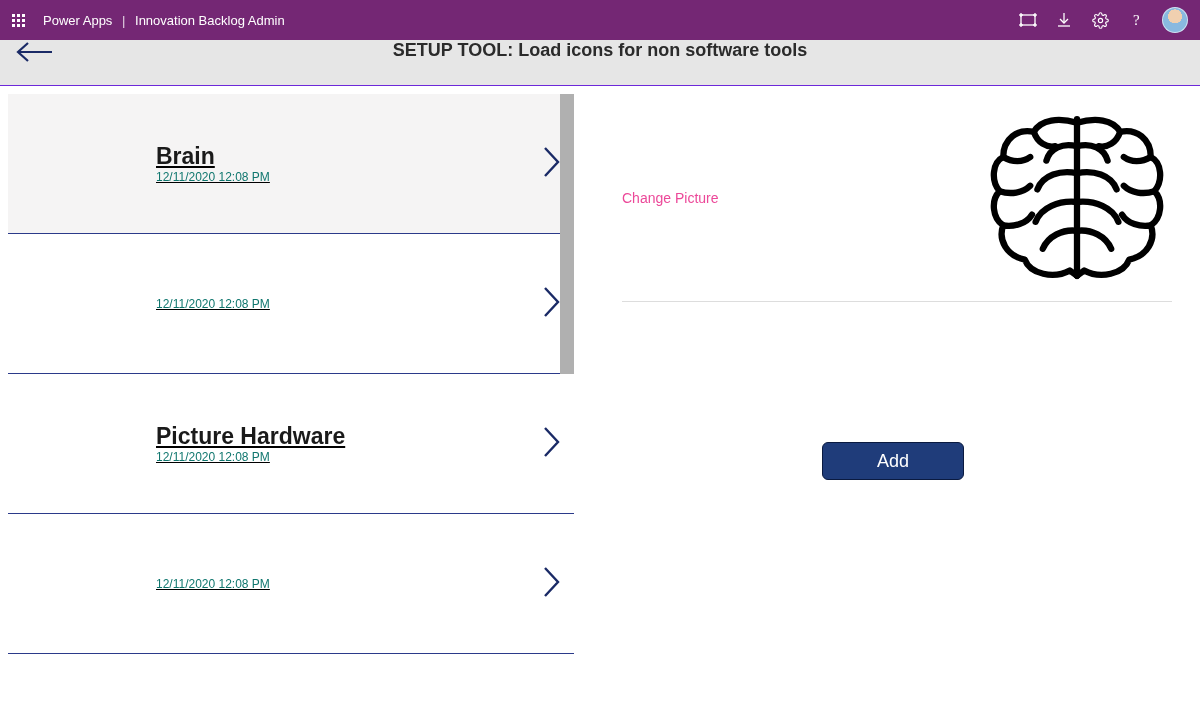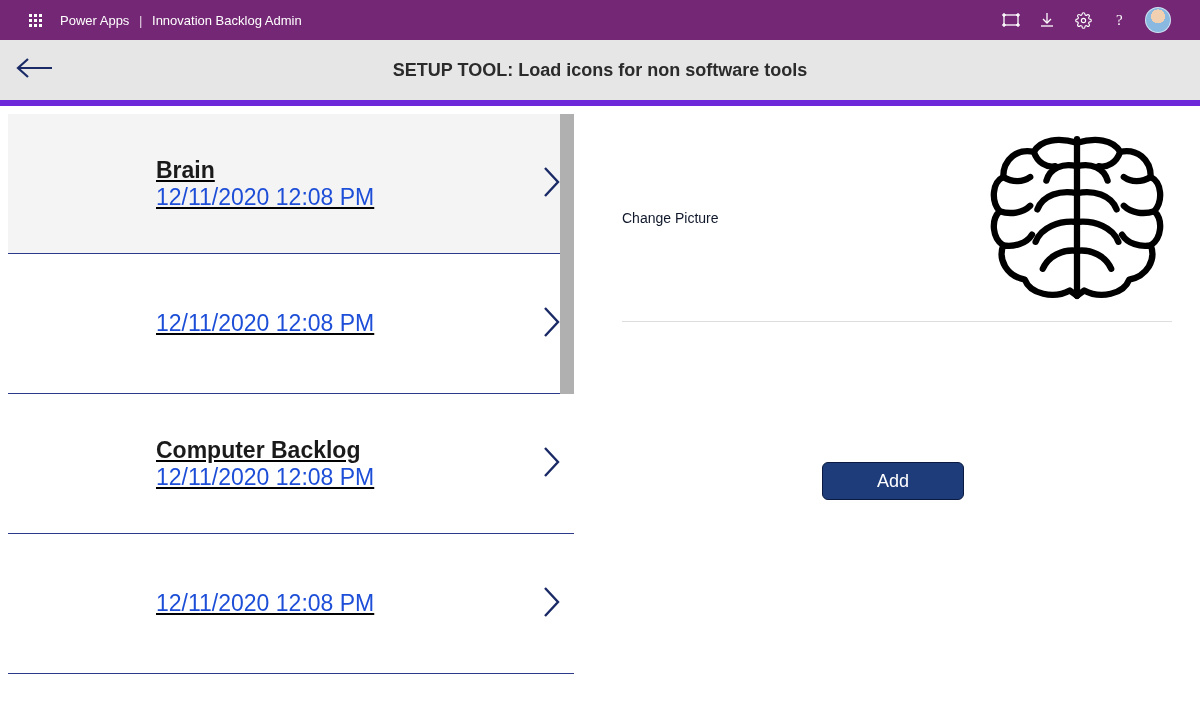--- a/index.html
+++ b/index.html
@@ -9,21 +9,21 @@
     height: 712px;
     overflow: hidden;
     background: #fff;
   }
   .topbar {
     height: 40px;
     background: #742774;
     display: flex;
     align-items: center;
     color: #fff;
-    padding: 0 29px;
+    padding: 0 12px;
     font-size: 13px;
   }
   .waffle {
     display: grid;
     grid-template-columns: repeat(3, 3px);
     grid-template-rows: repeat(3, 3px);
     gap: 2px;
     margin-right: 18px;
     cursor: pointer;
   }
@@ -35,26 +35,25 @@
     width: 36px; height: 40px; display:flex; align-items:center; justify-content:center;
     cursor:pointer;
   }
   .avatar {
     width:26px; height:26px; border-radius:50%;
     background: radial-gradient(circle at 50% 35%, #f0d0b0 0 35%, #89b9e0 36% 100%);
     border:1px solid rgba(255,255,255,.6);
     margin-left:8px; cursor:pointer;
   }
   .subheader {
-    height: 66px;
+    height: 46px;
     background: #e6e6e6;
     display:flex;
-    align-items:center;
     position:relative;
-    border-bottom:6px solid #6d28d9;
+    border-bottom:1px solid #6d28d9;
   }
   .back-arrow {
     margin-left: 14px;
     cursor:pointer;
   }
   .subheader-title {
     position:absolute; left:0; right:0; text-align:center;
     font-size:18px; font-weight:600; color:#2b2b2b;
     pointer-events:none;
   }
@@ -84,22 +83,22 @@
   }
   .list-item.selected {
     background: #f5f4f4;
   }
   .item-text .title {
     font-size: 23px;
     font-weight:600;
     color:#1a1a1a;
   }
   .item-text .date {
-    font-size: 23px;
-    color:#1d4ed8;
+    font-size: 12px;
+    color:#0f766e;
     margin-top:0;
   }
   .item-chevron { position:absolute; right:12px; top:50%; transform:translateY(-50%); }
   .scrollbar {
     position:absolute;
     right:0;
     top:8px;
     width:14px;
     height:280px;
     background:#b0b0b0;
@@ -113,21 +112,21 @@
   }
   .detail-row {
     display:flex;
     align-items:center;
     border-bottom:1px solid #ddd;
     min-height: 200px;
     padding-bottom:8px;
   }
   .detail-label {
     font-size:14px;
-    color:#0f172a;
+    color:#ec4899;
   }
   .detail-image {
     margin-left:auto;
     width: 190px;
     height: 180px;
     display:flex;
     align-items:center;
     justify-content:center;
   }
   .add-btn {
@@ -224,21 +223,21 @@
         <div class="list-item">
           <div class="item-text">
             <div class="date">12/11/2020 12:08 PM</div>
           </div>
           <div class="item-chevron"><svg width="20" height="34" viewBox="0 0 20 34" fill="none" stroke="#1a2a66" stroke-width="2.4">
               <polyline points="3,3 16,17 3,31"></polyline>
             </svg></div>
         </div>
         <div class="list-item">
           <div class="item-text">
-            <div class="title">Computer Backlog</div>
+            <div class="title">Picture Hardware</div>
             <div class="date">12/11/2020 12:08 PM</div>
           </div>
           <div class="item-chevron"><svg width="20" height="34" viewBox="0 0 20 34" fill="none" stroke="#1a2a66" stroke-width="2.4">
               <polyline points="3,3 16,17 3,31"></polyline>
             </svg></div>
         </div>
         <div class="list-item">
           <div class="item-text">
             <div class="date">12/11/2020 12:08 PM</div>
           </div>

